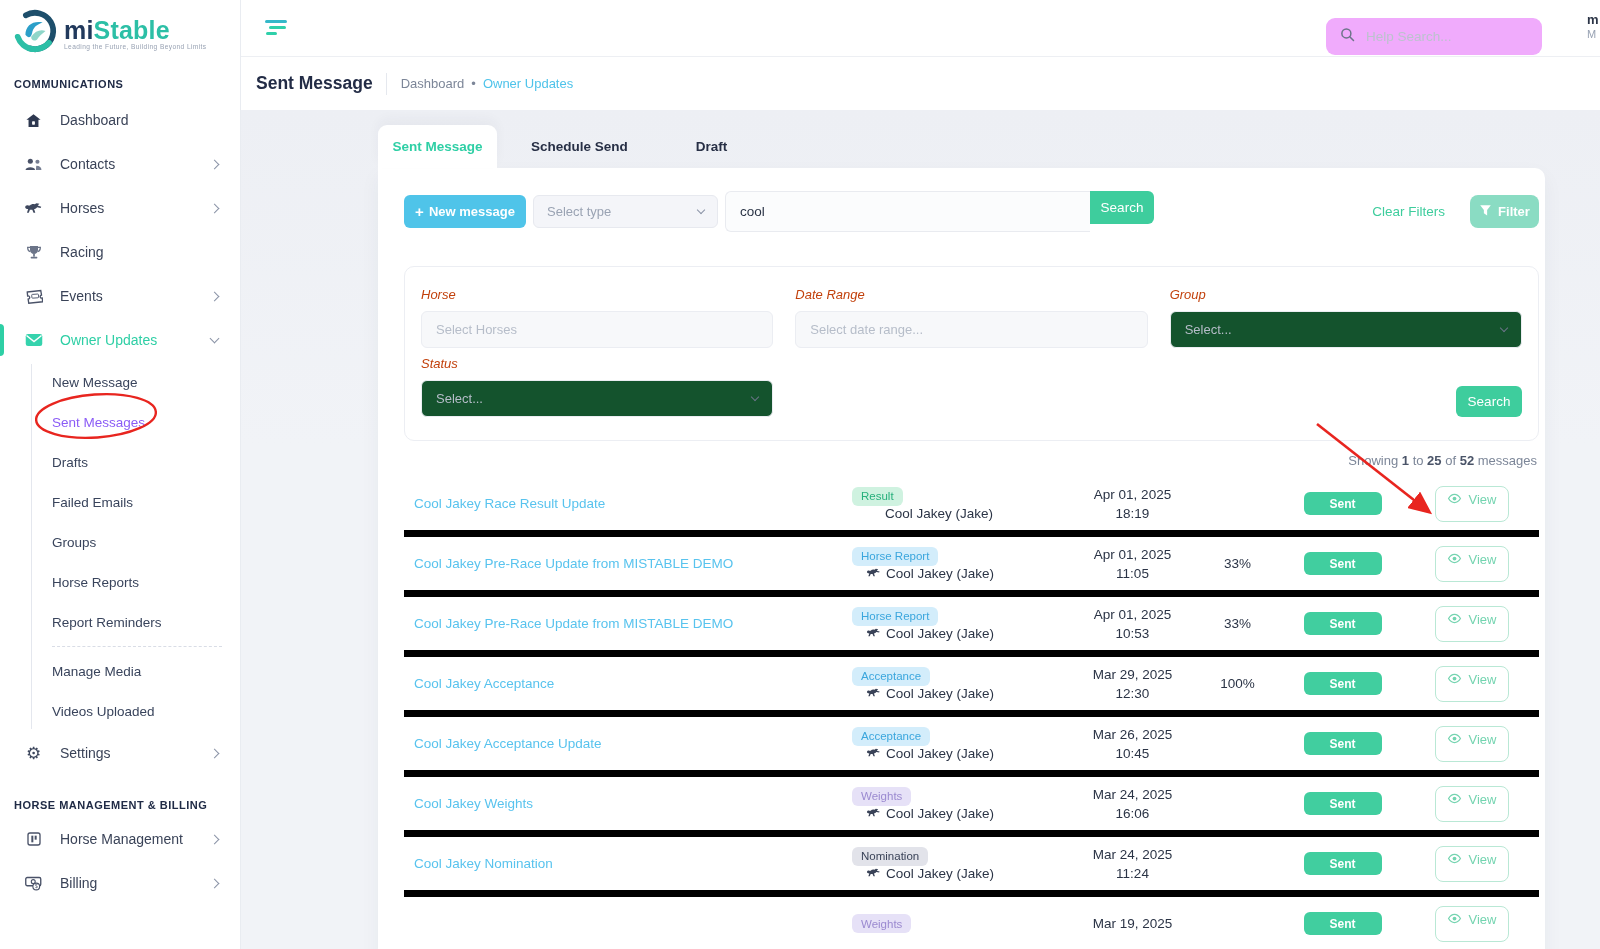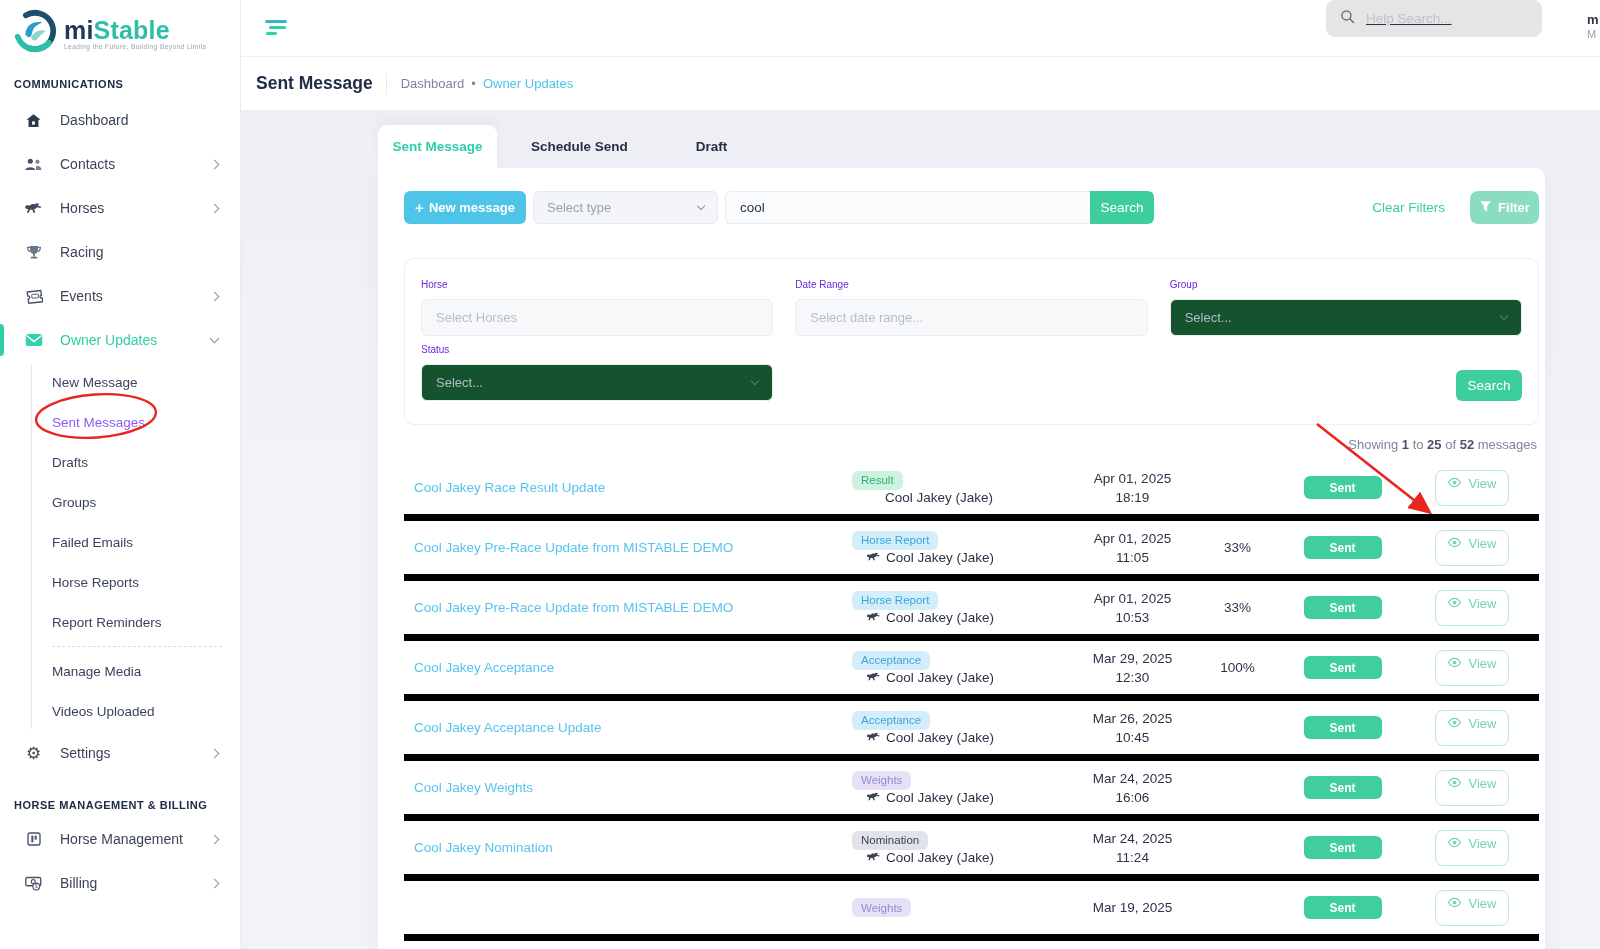--- a/index.html
+++ b/index.html
@@ -30,21 +30,21 @@
   .gear-glyph { font-size:17px; line-height:17px; }
 
   
   .main { position:absolute; left:241px; top:0; right:0; height:100%; }
   .topbar { height:57px; background:#fff; border-bottom:1px solid #edeff3; position:relative; }
   .hamburger { position:absolute; left:24px; top:20px; cursor:pointer; }
   .hamburger span { display:block; height:2.6px; border-radius:2px; background:#2fd0aa; margin-bottom:3.6px; }
   .hamburger .b1 { width:22px; background:#35b8c9; }
   .hamburger .b2 { width:17px; margin-left:4px; }
   .hamburger .b3 { width:11px; margin-left:1px; }
-  .help-search { position:absolute; right:58px; top:0; width:216px; height:37px; background:#e5e5e5; border-radius:9px; display:flex; align-items:center; padding-left:14px; gap:11px;text-decoration:underline; }
+  .help-search { position:absolute; right:58px; top:18px; width:216px; height:37px; background:#f0abfc; border-radius:9px; display:flex; align-items:center; padding-left:14px; gap:11px; }
   .help-search input { border:none; outline:none; background:transparent; font-size:13.5px; width:150px; color:#3a4358; font-family:inherit; }
   .help-search input::placeholder { color:#bcc2ce; }
   .profile-clip { position:absolute; right:0; top:12px; width:13px; overflow:hidden; line-height:15px; }
   .profile-clip .p1 { font-size:13px; font-weight:700; color:#2b3446; display:block; }
   .profile-clip .p2 { font-size:11px; color:#98a2b3; display:block; }
   .titlebar { height:53px; background:#fff; display:flex; align-items:center; padding-left:15px; }
   .page-title { font-size:17.5px; font-weight:700; color:#232c46; }
   .tb-divider { width:1px; height:22px; background:#e5e8ee; margin:0 14px 0 13px; }
   .crumb { font-size:13px; color:#7c8698; display:flex; align-items:center; gap:7px; }
   .crumb .cur { color:#4ec3ea; cursor:pointer; }
@@ -57,30 +57,30 @@
   .tab.active { width:119px; padding:0; background:#fff; border-radius:9px 9px 0 0; color:#2ecfa5; box-shadow:0 -6px 12px rgba(40,50,80,.04); }
   .card { margin-left:137px; margin-right:55px; background:#fff; border-radius:0 10px 0 0; min-height:781px; padding:0 6px 0 26px; box-shadow:0 8px 20px rgba(40,50,80,.05); }
 
   
   .toolbar { display:flex; align-items:center; padding-top:23px; }
   .btn-new { width:122px; height:33px; background:#4fc4e9; border:none; border-radius:6px; color:#fff; font-size:13px; font-weight:600; display:flex; align-items:center; justify-content:center; gap:5px; cursor:pointer; font-family:inherit; }
   .btn-new .plus { font-size:15px; font-weight:700; margin-top:-1px; }
   .select-type { width:185px; height:33px; background:#f4f5f9; border:1px solid #e7e9ef; border-radius:6px; margin-left:7px; display:flex; align-items:center; justify-content:space-between; padding:9px 13px; font-size:13px; color:#9aa3b3; cursor:pointer; }
   .select-type .chev { position:static; width:6px; height:6px; transform:rotate(45deg); margin-top:-3px; }
   .search-wrap { display:flex; margin-left:7px; }
-  .search-input { width:365px; height:33px; background:#fbfcfd; border:1px solid #e9ebf0; border-right:none; border-radius:6px 0 0 6px; padding:0 14px; font-size:13.5px; color:#2b3446; outline:none; font-family:inherit; }
+  .search-input { width:365px; height:41px; background:#fbfcfd; border:1px solid #e9ebf0; border-right:none; border-radius:6px 0 0 6px; padding:0 14px; font-size:13.5px; color:#2b3446; outline:none; font-family:inherit; }
   .btn-search { width:64px; height:33px; background:#3ecd9d; border:none; border-radius:0 6px 6px 0; color:#fff; font-size:13.5px; cursor:pointer; font-family:inherit; }
   .toolbar .spacer { flex:1; }
   .clear-filters { color:#3ecd9d; font-size:13.5px; margin-right:25px; cursor:pointer; }
   .btn-filter { width:69px; height:33px; background:#8adcc3; border:none; border-radius:8px; color:#fff; font-size:13px; font-weight:600; display:flex; align-items:center; justify-content:center; gap:6px; cursor:pointer; font-family:inherit; }
 
   
   .filter-box { margin-top:34px; border:1px solid #eceef3; border-radius:10px; padding:12px 16px 23px 16px; position:relative; }
   .f-grid { display:grid; grid-template-columns:1fr 1fr 1fr; column-gap:22px; }
-  .f-label { font-size:10px; color:#6d28d9; margin-bottom:9px; margin-top:8px; }
+  .f-label { font-size:13px; color:#c2410c; margin-bottom:9px; margin-top:8px;font-style:italic; }
   .f-input { width:100%; height:37px; background:#f7f8fa; border:1px solid #ebedf2; border-radius:6px; padding:0 14px; font-size:13px; color:#2b3446; outline:none; font-family:inherit; }
   .f-input::placeholder { color:#b6bdc9; }
   .f-select { width:100%; height:37px; background:#14532d; border:1px solid #ebedf2; border-radius:6px; padding:0 14px; font-size:13px; color:#b6bdc9; display:flex; align-items:center; justify-content:space-between; cursor:pointer; }
   .f-select .chev { position:static; width:6px; height:6px; transform:rotate(45deg); margin-top:-3px; border-color:#6b7488; }
   .btn-panel-search { position:absolute; right:16px; bottom:23px; width:66px; height:31px; background:#3ecd9d; border:none; border-radius:6px; color:#fff; font-size:13.5px; cursor:pointer; font-family:inherit; }
 
   
   .summary { margin-top:12px; text-align:right; font-size:13px; color:#7c8698; padding-right:2px; }
   .summary b { color:#4a5468; }
 
@@ -197,24 +197,24 @@
       <div class="sub-item">
           <span>New Message</span>
         </div>
       <div class="sub-item active">
           <span>Sent Messages</span>
         </div>
       <div class="sub-item">
           <span>Drafts</span>
         </div>
       <div class="sub-item">
+          <span>Failed Emails</span>
+        </div>
+      <div class="sub-item">
           <span>Groups</span>
-        </div>
-      <div class="sub-item">
-          <span>Failed Emails</span>
         </div>
       <div class="sub-item">
           <span>Horse Reports</span>
         </div>
       <div class="sub-item">
           <span>Report Reminders</span>
         </div>
       <div class="sub-divider"></div>
       <div class="sub-item">
           <span>Manage Media</span>

